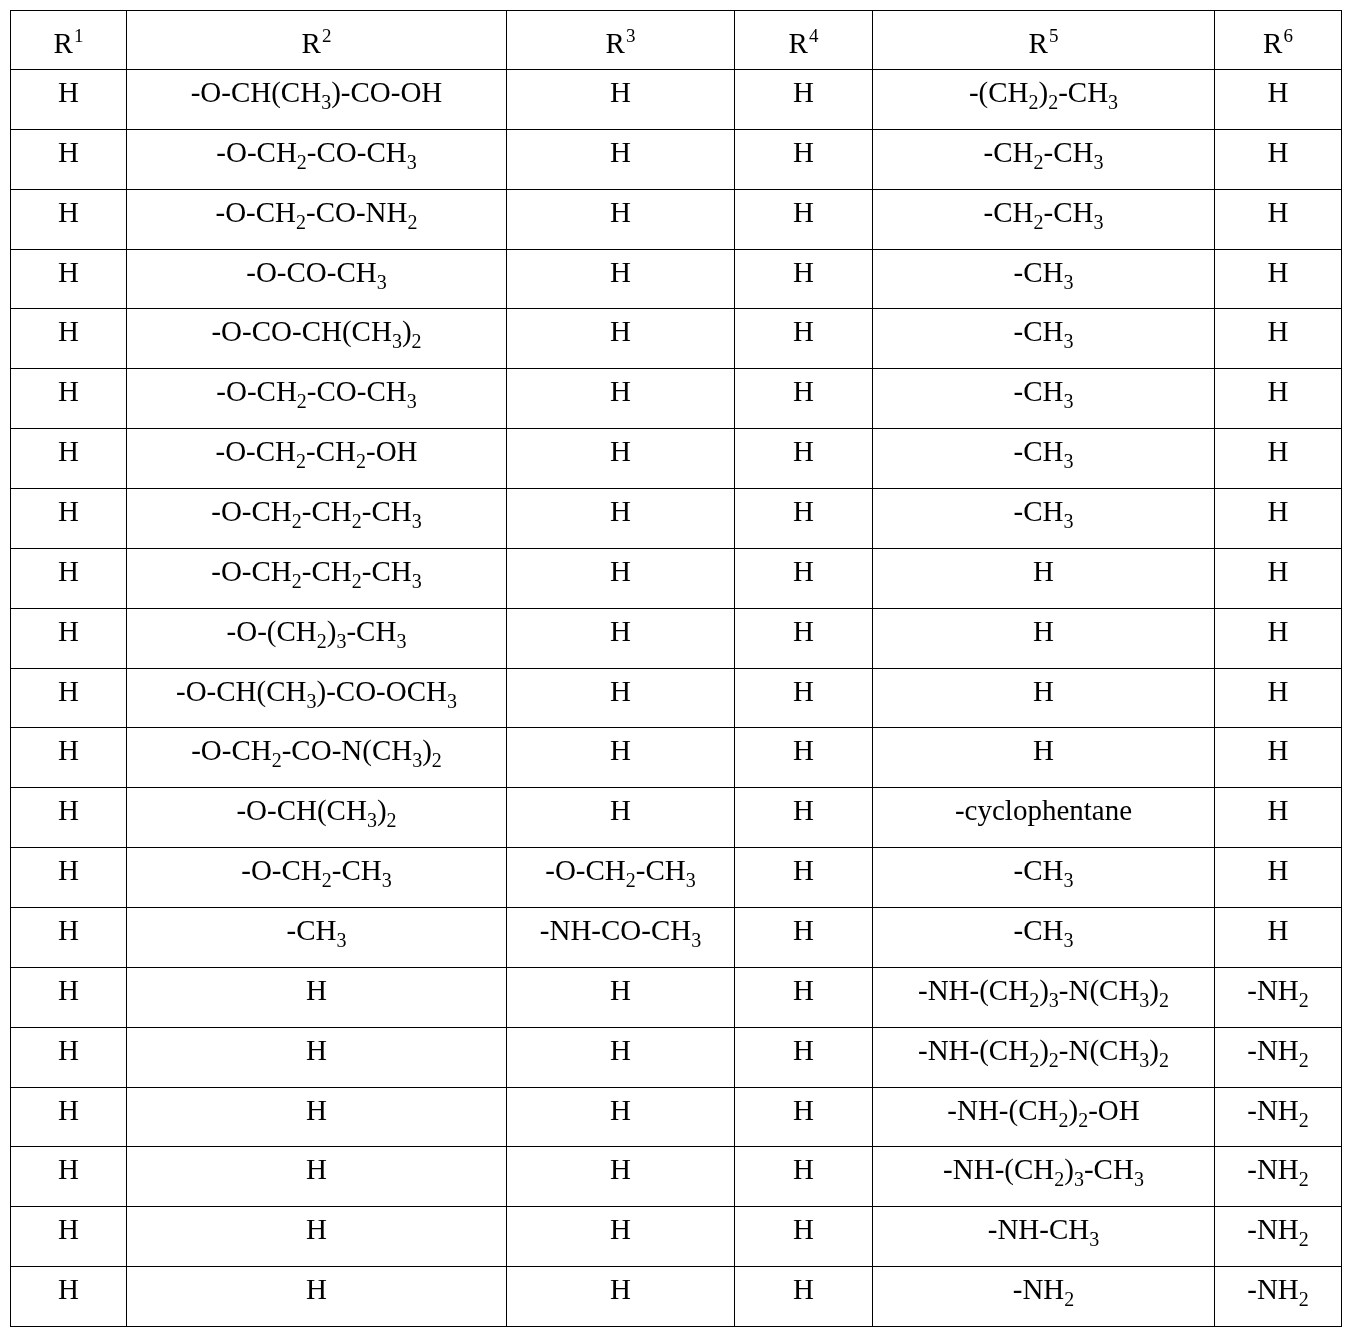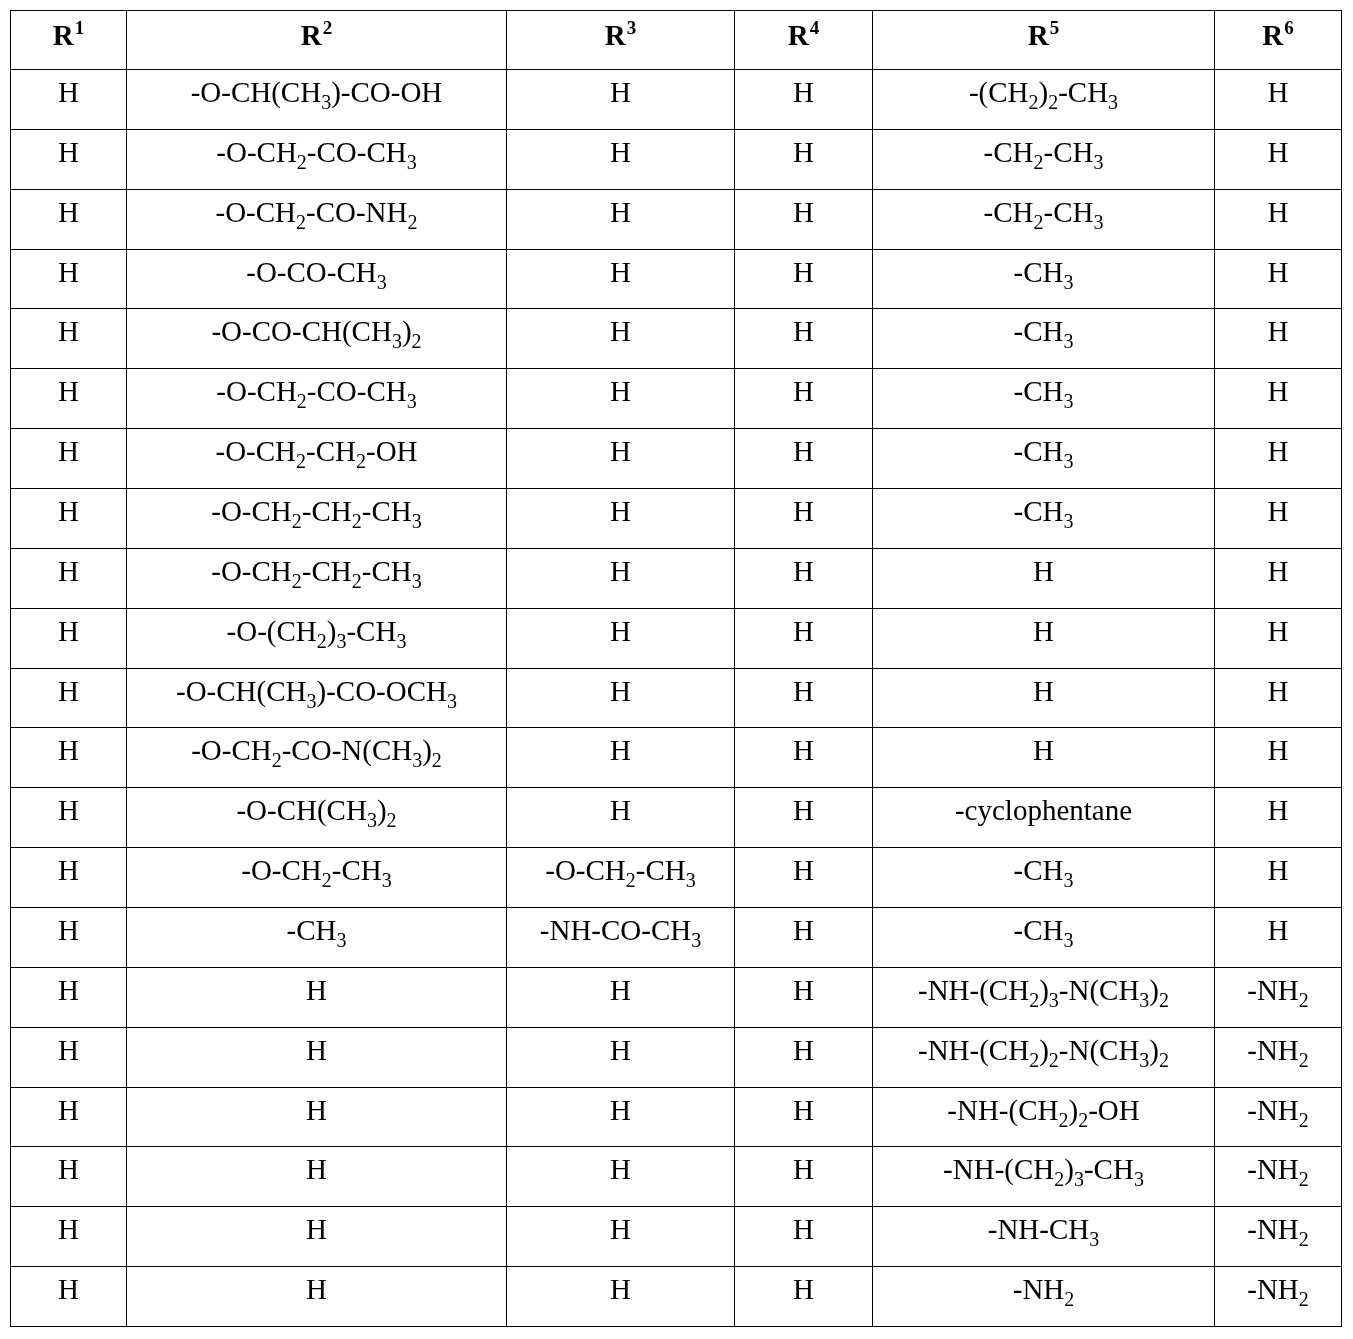--- a/index.html
+++ b/index.html
@@ -27,22 +27,22 @@
     text-align: center;
     vertical-align: top;
     padding: 0;
     font-size: 29px;
     line-height: 32px;
     white-space: nowrap;
     overflow: hidden;
   }
   table.subst th {
     height: 59px;
-    font-weight: bold;
-    padding-top: 8px;
+    font-weight: normal;
+    padding-top: 16px;
     box-sizing: border-box;
     margin-top: 36px;
   }
   table.subst td {
     height: 59.86px;
     padding-top: 6px;
     box-sizing: border-box;
     font-weight: normal;
   }
   table.subst th sup {

